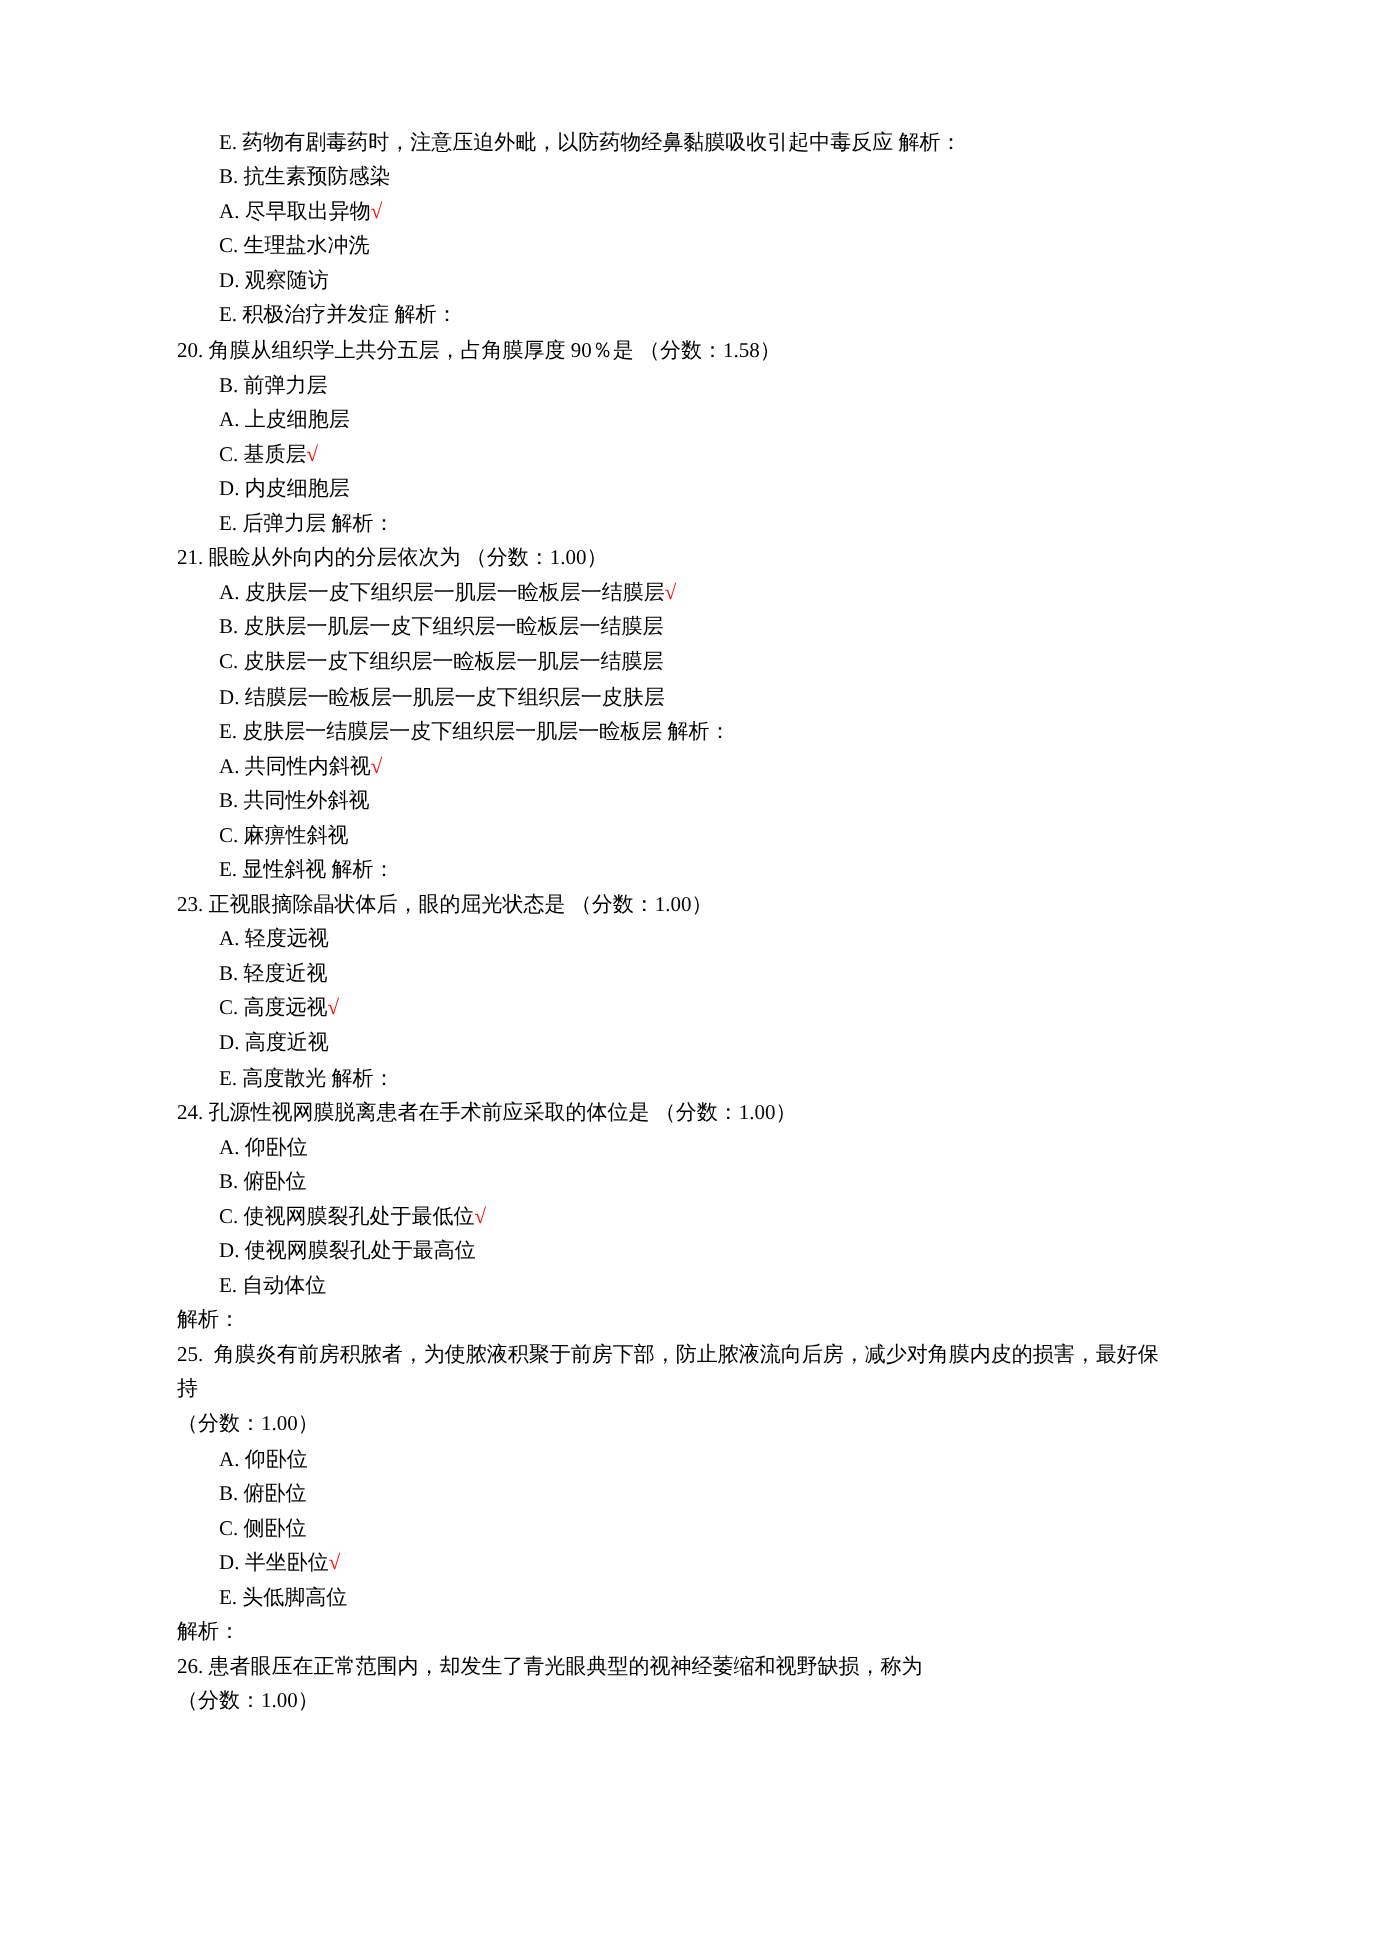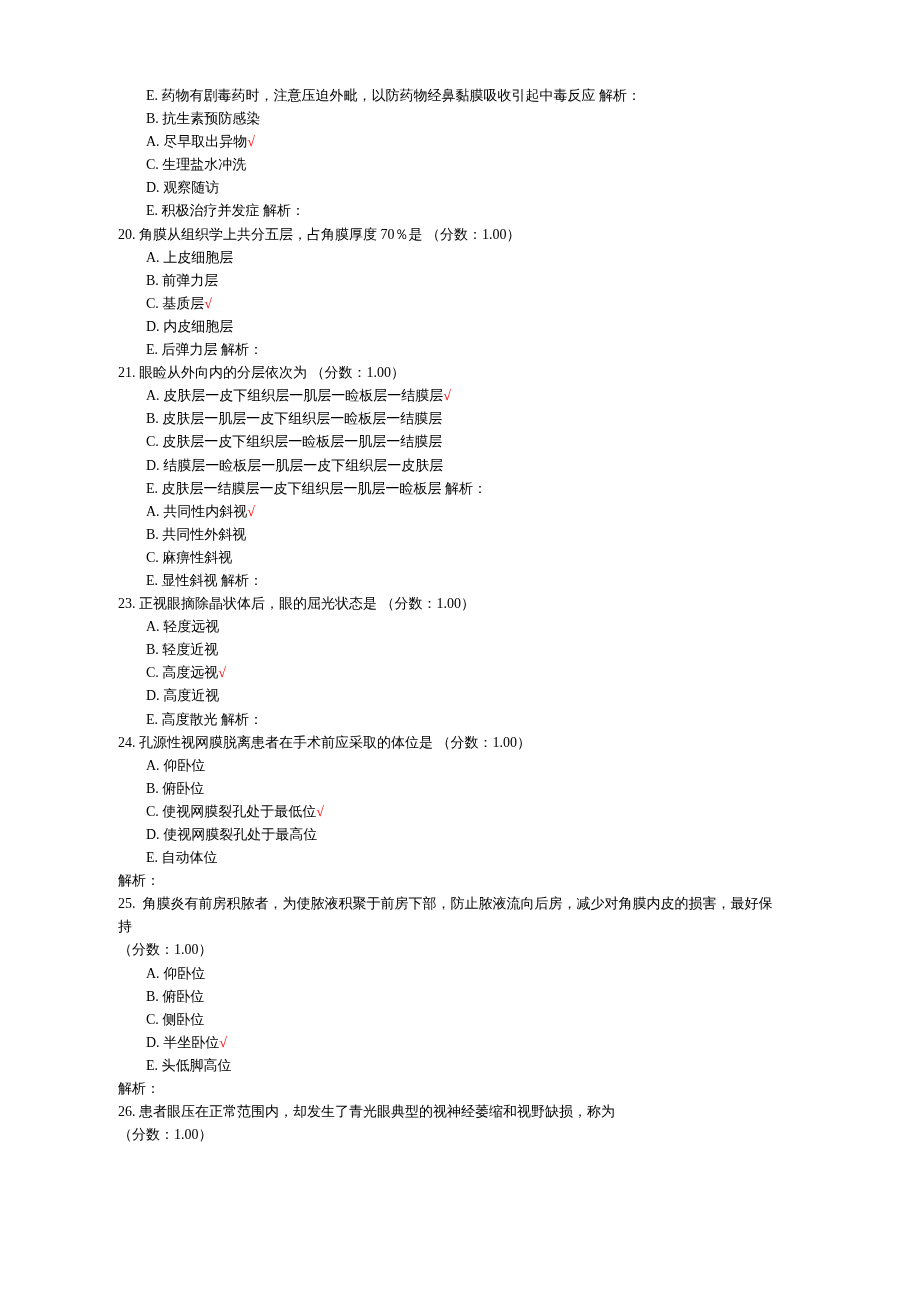--- a/index.html
+++ b/index.html
@@ -35,23 +35,23 @@
 </head>
 <body>
 
 <div class="page" id="page">
     <div class="line indent-E"><span>E. 药物有剧毒药时，注意压迫外毗，以防药物经鼻黏膜吸收引起中毒反应 解析：</span></div>
     <div class="line indent-opt"><span>B.</span><span> </span><span>抗生素预防感染</span></div>
     <div class="line indent-opt"><span>A.</span><span> </span><span>尽早取出异物</span><span class="red-mark">√</span></div>
     <div class="line indent-opt"><span>C.</span><span> </span><span>生理盐水冲洗</span></div>
     <div class="line indent-opt"><span>D.</span><span> </span><span>观察随访</span></div>
     <div class="line indent-opt"><span>E.</span><span> </span><span>积极治疗并发症 解析：</span></div>
-    <div class="line indent-q"><span>20.</span><span> </span><span>角膜从组织学上共分五层，占角膜厚度 70％是 （分数：1.00）</span></div>
+    <div class="line indent-q"><span>20.</span><span> </span><span>角膜从组织学上共分五层，占角膜厚度 90％是 （分数：1.58）</span></div>
+    <div class="line indent-opt"><span>B.</span><span> </span><span>前弹力层</span></div>
     <div class="line indent-opt"><span>A.</span><span> </span><span>上皮细胞层</span></div>
-    <div class="line indent-opt"><span>B.</span><span> </span><span>前弹力层</span></div>
     <div class="line indent-opt"><span>C.</span><span> </span><span>基质层</span><span class="red-mark">√</span></div>
     <div class="line indent-opt"><span>D.</span><span> </span><span>内皮细胞层</span></div>
     <div class="line indent-opt"><span>E.</span><span> </span><span>后弹力层 解析：</span></div>
     <div class="line indent-q"><span>21.</span><span> </span><span>眼睑从外向内的分层依次为 （分数：1.00）</span></div>
     <div class="line indent-opt"><span>A.</span><span> </span><span>皮肤层一皮下组织层一肌层一睑板层一结膜层</span><span class="red-mark">√</span></div>
     <div class="line indent-opt"><span>B.</span><span> </span><span>皮肤层一肌层一皮下组织层一睑板层一结膜层</span></div>
     <div class="line indent-opt"><span>C.</span><span> </span><span>皮肤层一皮下组织层一睑板层一肌层一结膜层</span></div>
     <div class="line indent-opt"><span>D.</span><span> </span><span>结膜层一睑板层一肌层一皮下组织层一皮肤层</span></div>
     <div class="line indent-opt"><span>E.</span><span> </span><span>皮肤层一结膜层一皮下组织层一肌层一睑板层 解析：</span></div>
     <div class="line indent-opt"><span>A.</span><span> </span><span>共同性内斜视</span><span class="red-mark">√</span></div>

